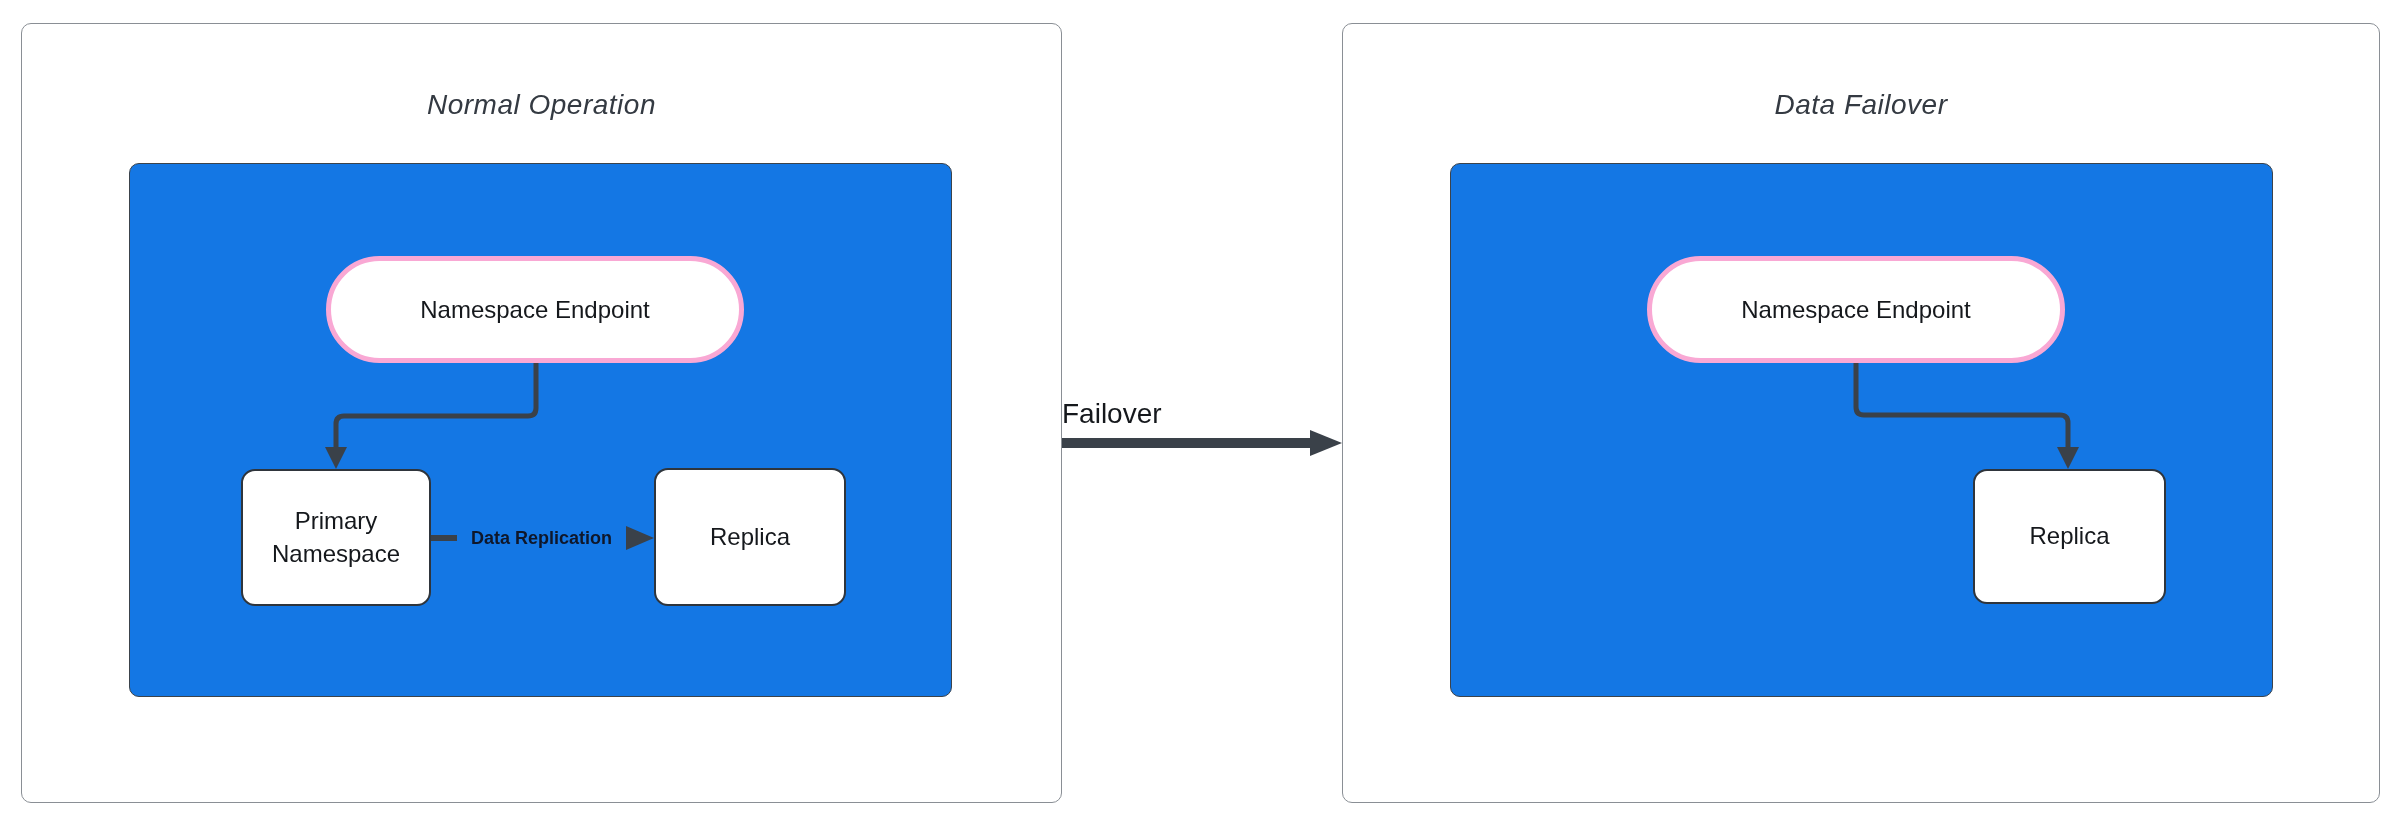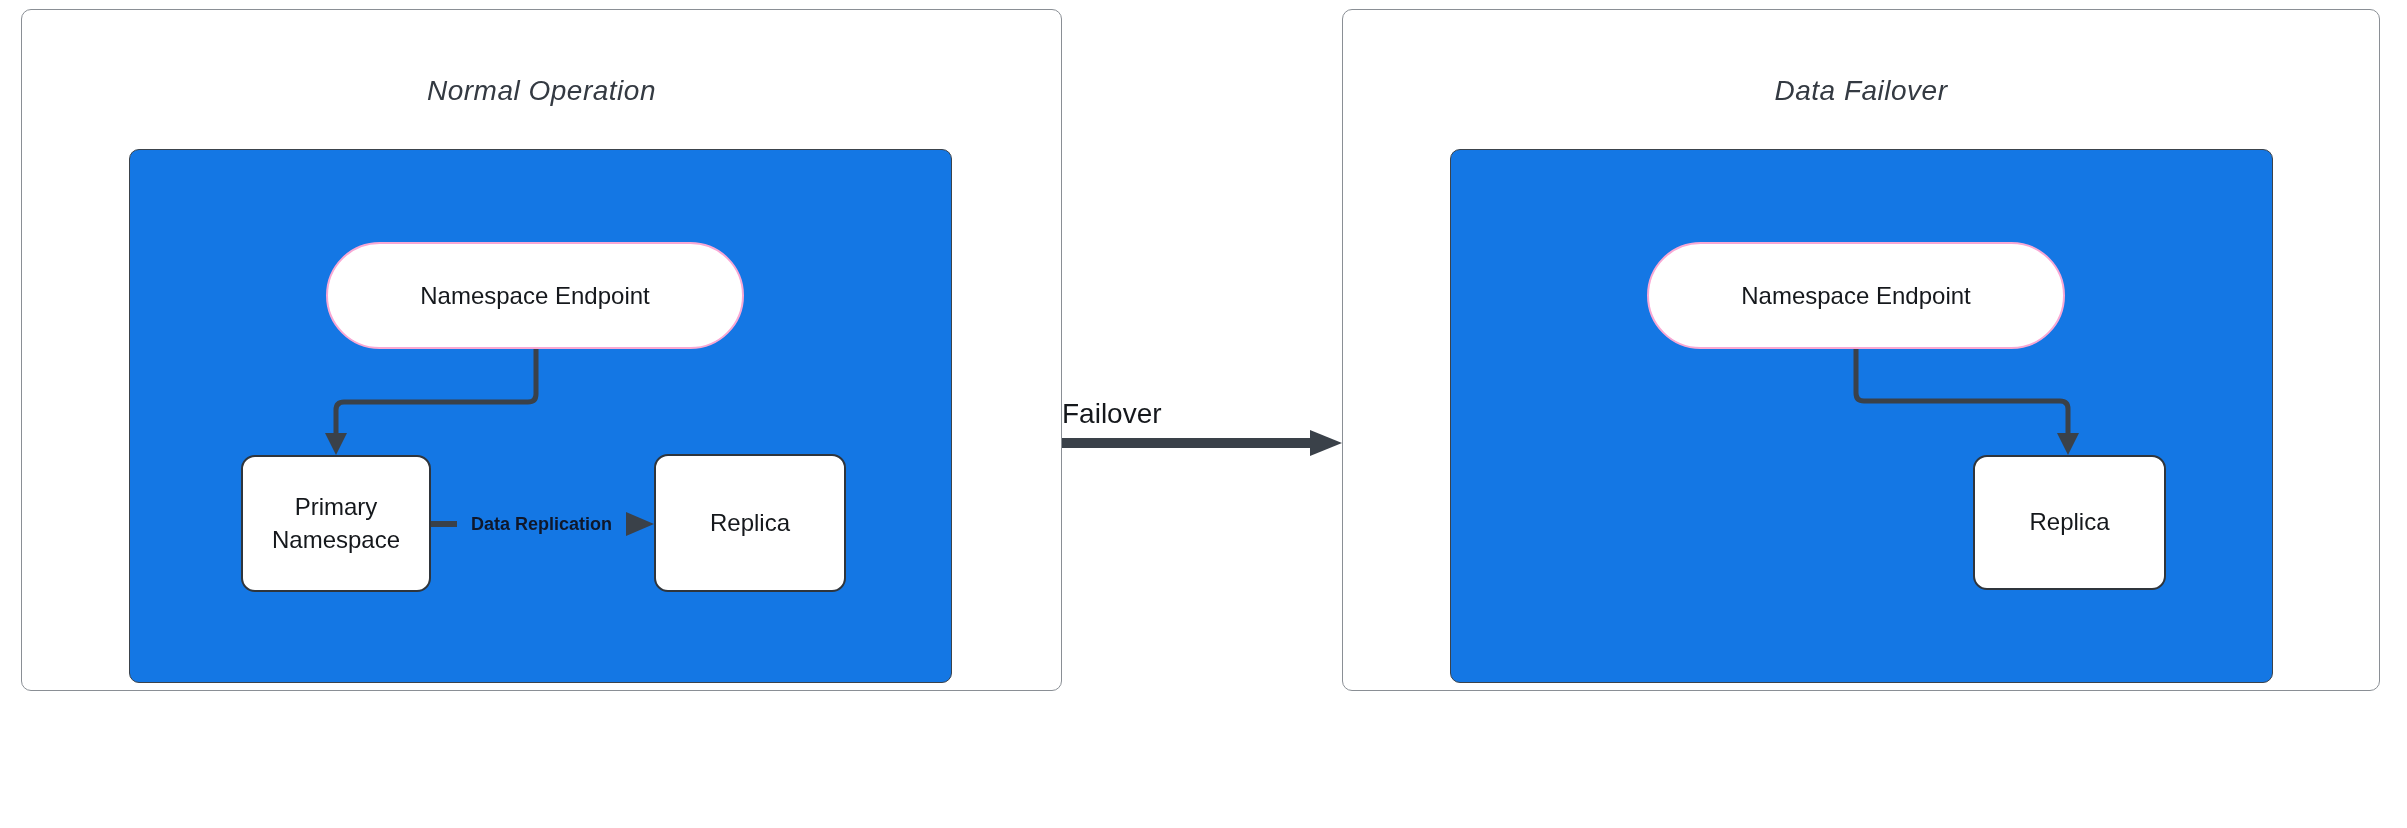--- a/index.html
+++ b/index.html
@@ -5,21 +5,21 @@
   * { box-sizing: border-box; }
   html, body { margin: 0; padding: 0; }
   body {
     width: 2407px; height: 828px;
     background: #ffffff;
     font-family: "Liberation Sans", sans-serif;
     position: relative;
     overflow: hidden;
   }
   .panel {
-    position: absolute; top: 9px; height: 682px;
+    position: absolute; top: 23px; height: 780px;
     background: #ffffff;
     border: 1px solid #8a8f95;
     border-radius: 10px;
   }
   .panel-left  { left: 21px;   width: 1041px; }
   .panel-right { left: 1342px; width: 1038px; }
   .panel-title {
     position: absolute; top: 65px; left: 0; width: 100%;
     text-align: center;
     font-size: 28px; font-style: italic; color: #343a42;
@@ -34,21 +34,21 @@
   }
   .connector-svg {
     position: absolute; left: 0; top: 0;
     width: 823px; height: 534px;
     pointer-events: none;
   }
   .pill {
     position: absolute; left: 196px; top: 92px;
     width: 418px; height: 107px;
     background: #ffffff;
-    border: 2px solid #f9a8d4;
+    border: 5px solid #f9a8d4;
     border-radius: 54px;
     display: flex; align-items: center; justify-content: center;
     font-size: 24px; color: #15181c;
   }
   .node {
     position: absolute;
     background: #ffffff;
     border: 2px solid #2f353c;
     border-radius: 14px;
     display: flex; align-items: center; justify-content: center;

